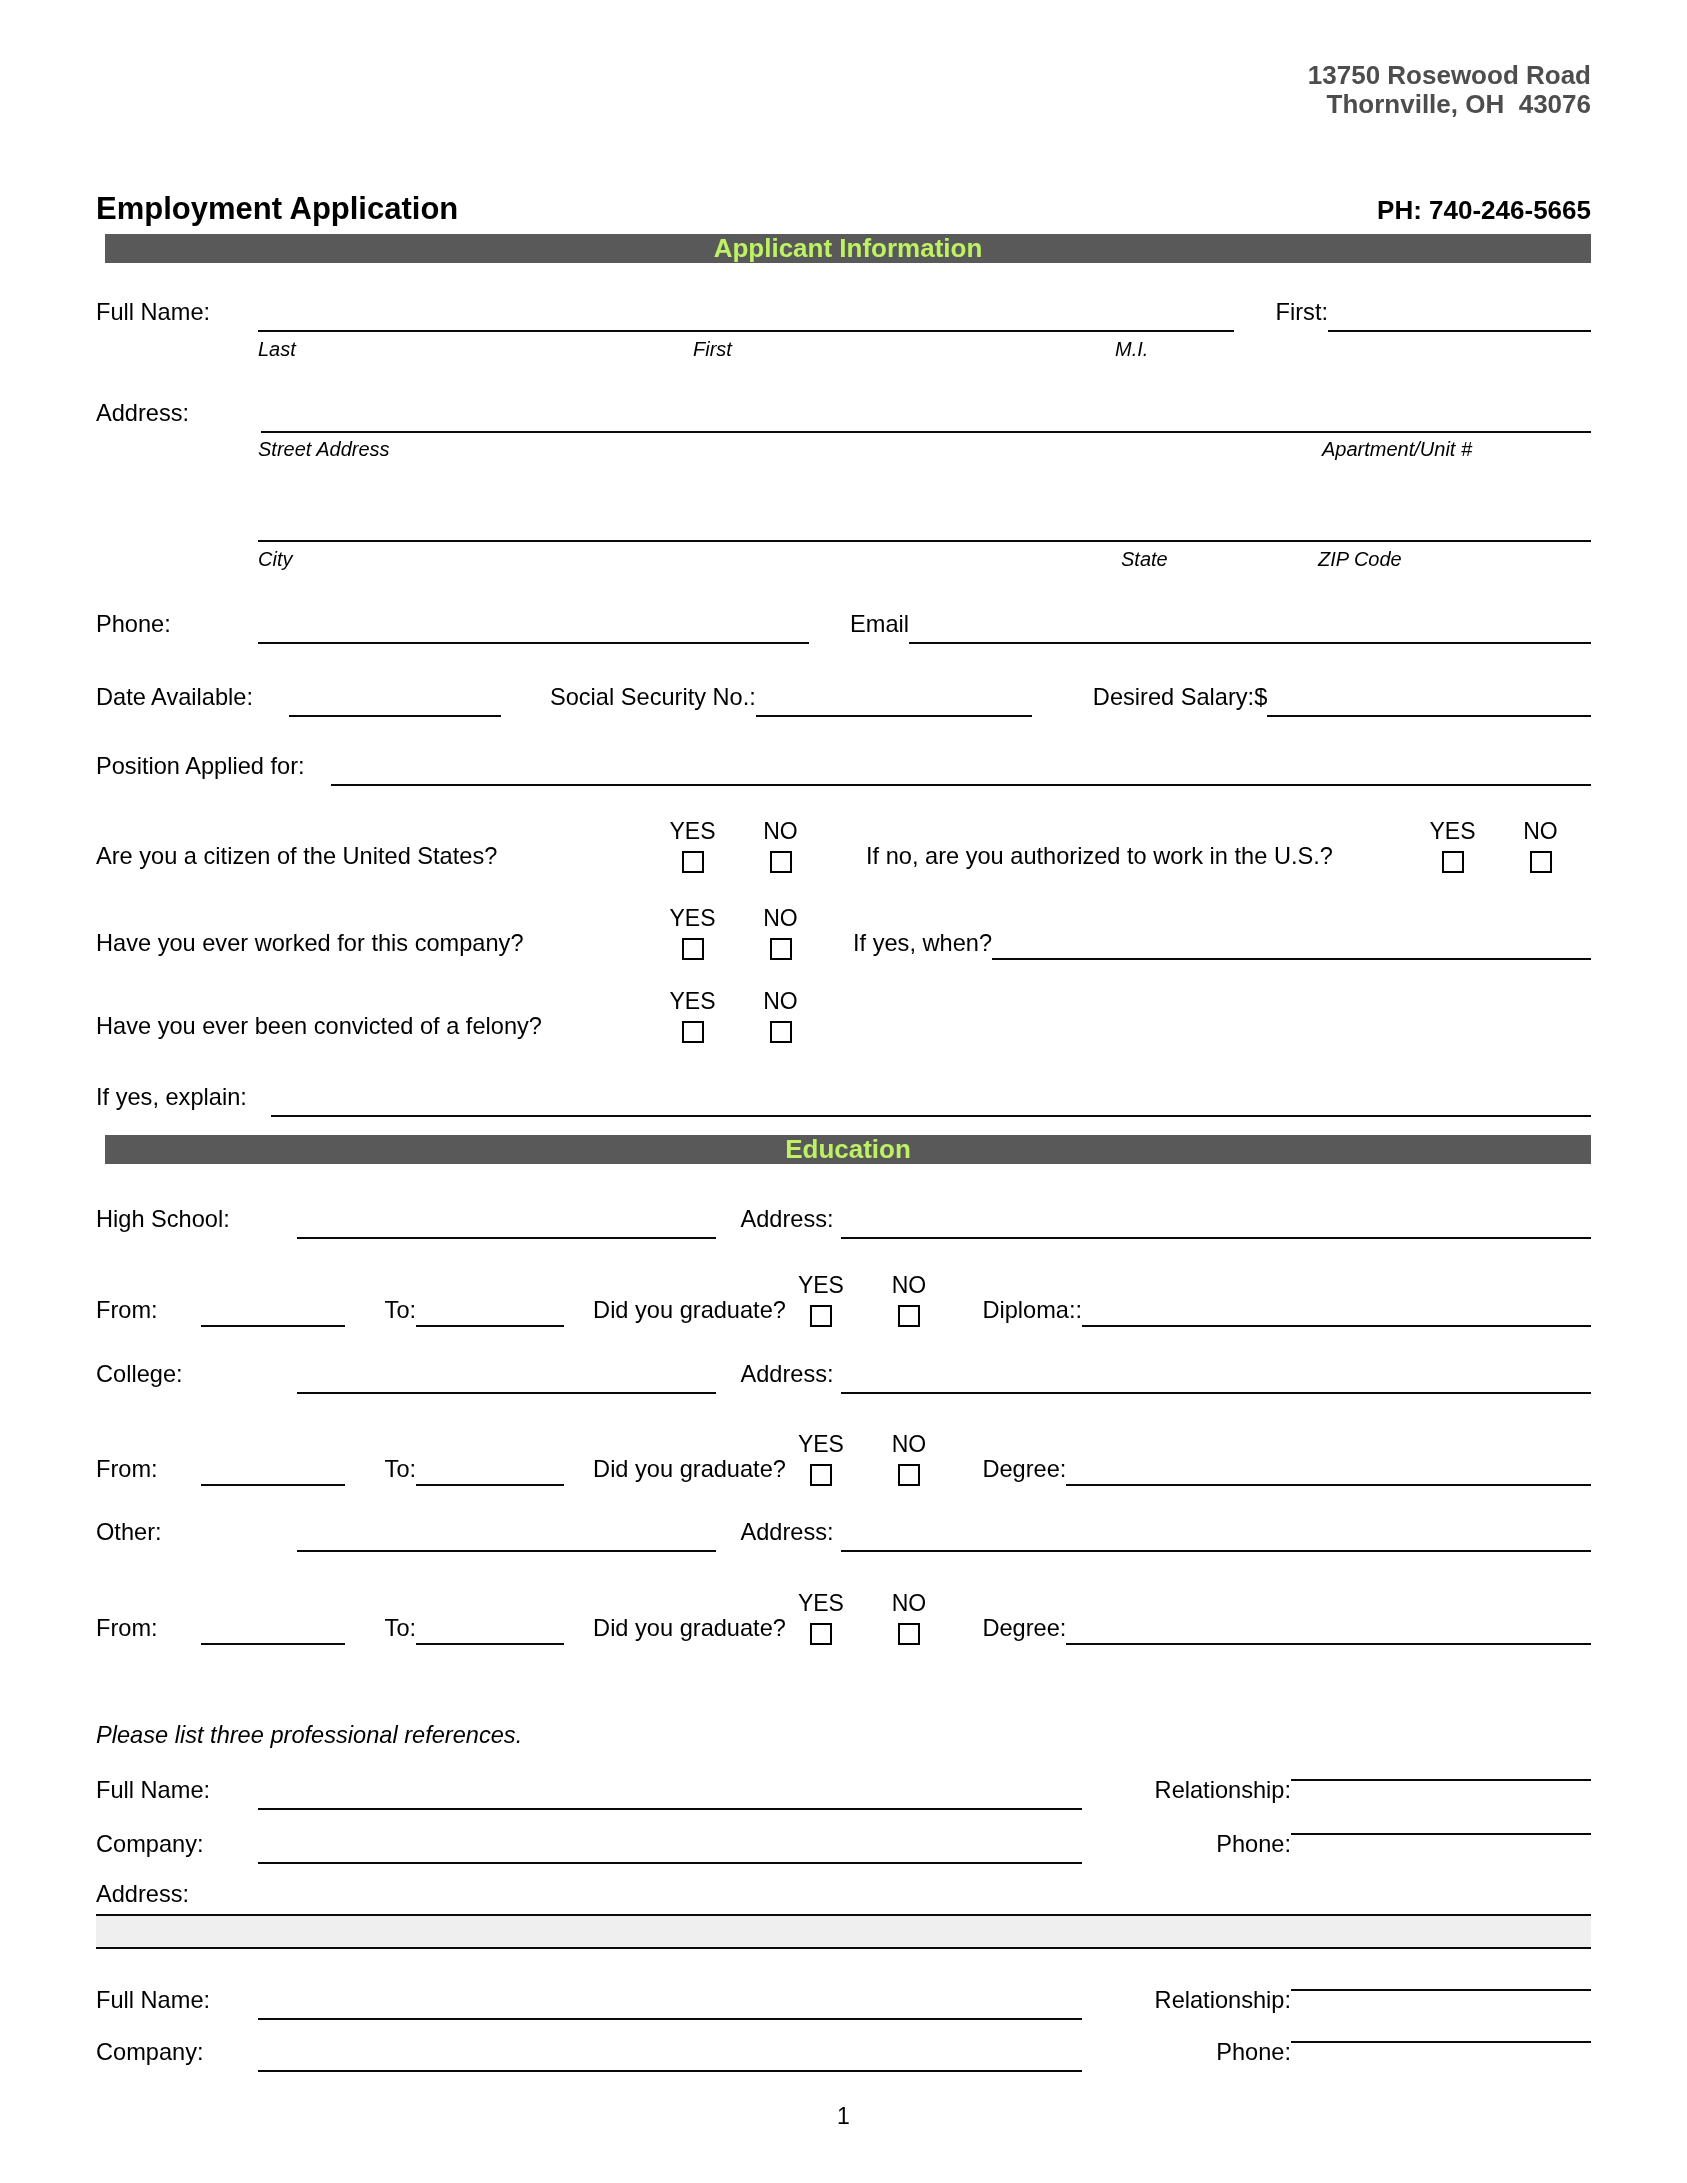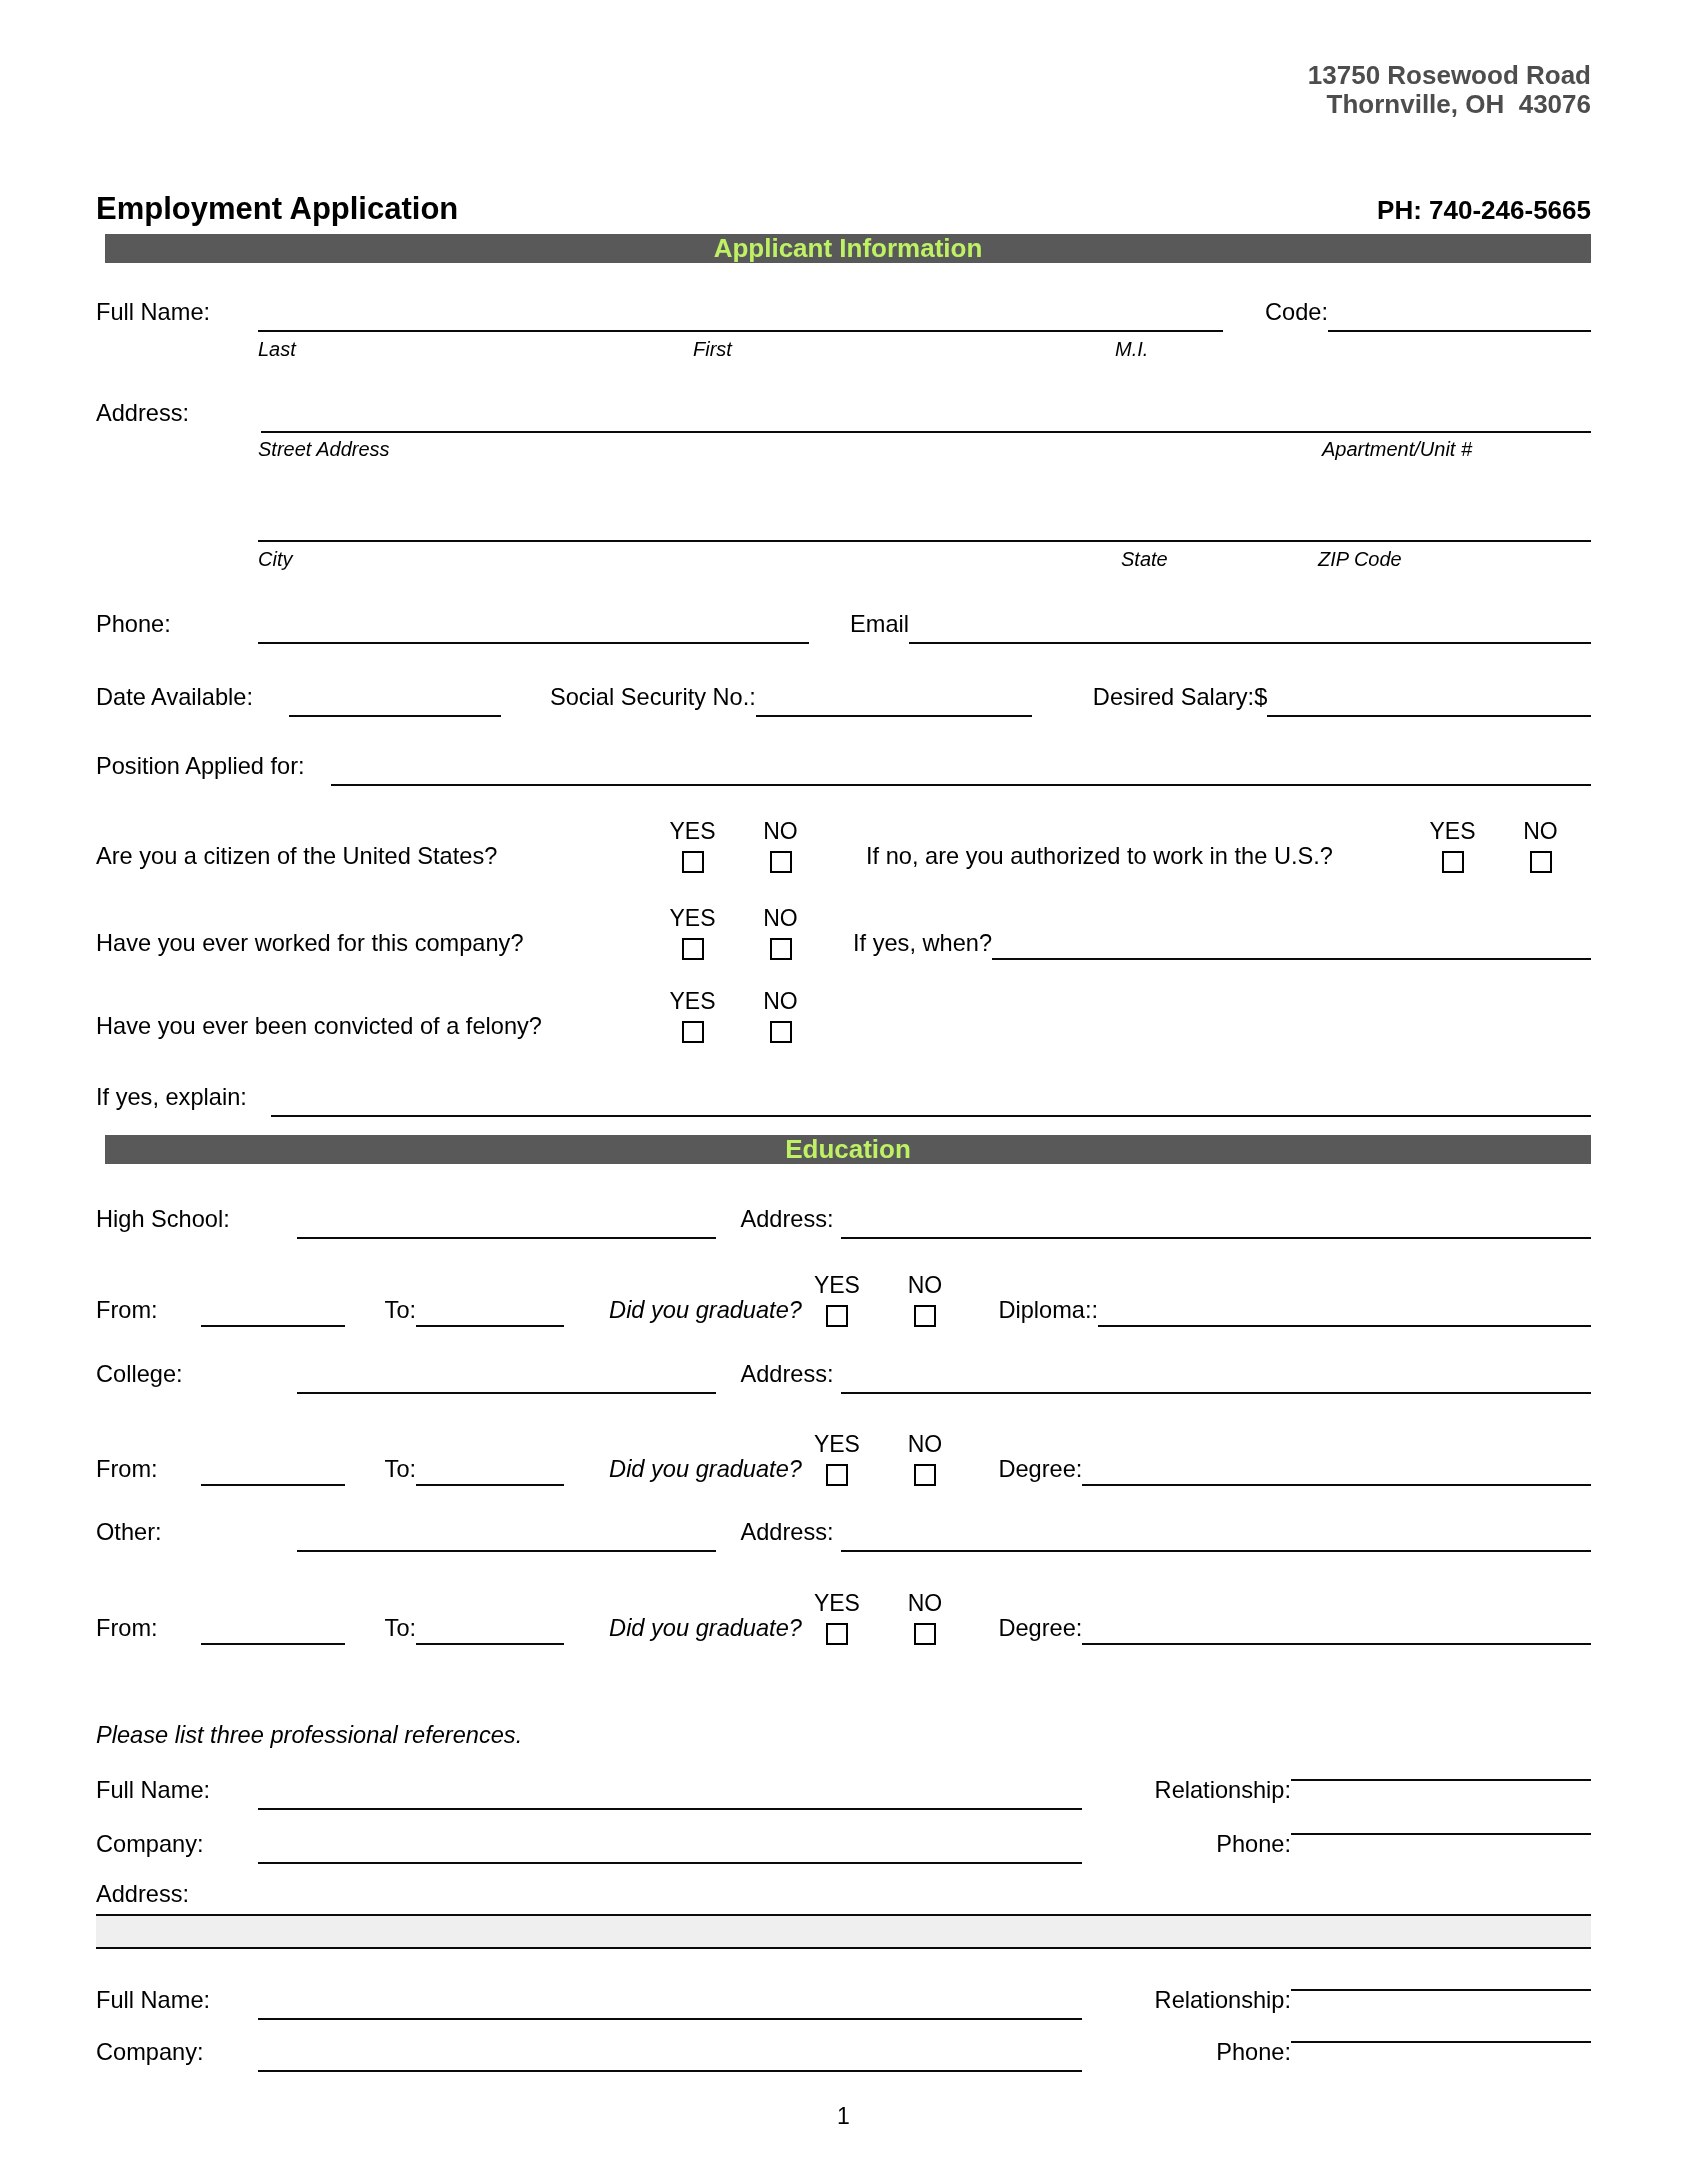--- a/index.html
+++ b/index.html
@@ -31,21 +31,21 @@
   .yn-col { display:flex; flex-direction:column; align-items:center; width:49px; }
   .yn-lbl { font-size:23px; line-height:1; margin-bottom:7.9px; }
   .cb { width:22px; height:22px; border:2.6px solid #000; box-sizing:border-box; background:#fff; }
   
   .lw185 { flex:0 0 162px; } .lw189 { flex:0 0 165px; } .lw230 { flex:0 0 201px; }
   .qb { flex:0 0 572px; }
   .w165 { width:144px; } .w170 { width:148px; } .w243 { width:212px; } .w301 { width:263px; }
   .w316 { width:276px; } .w343 { width:300px; } .w480 { width:419px; } .w631 { width:551px; } .w943 { width:824px; }
   .ml8 { margin-left:7px; } .ml12 { margin-left:10.5px; } .ml28 { margin-left:24.5px; } .ml30 { margin-left:26px; }
   .ml41 { margin-left:36px; } .ml46 { margin-left:40px; } .ml47 { margin-left:41px; } .ml48 { margin-left:42px; }
-  .ml49 { margin-left:43px; } .ml52 { margin-left:45px;font-style:italic; } .ml56 { margin-left:49px; } .ml59 { margin-left:48px; }
+  .ml49 { margin-left:43px; } .ml52 { margin-left:29px; } .ml56 { margin-left:49px; } .ml59 { margin-left:48px; }
   .ml70 { margin-left:61px; } .ml185 { margin-left:162px; }
   .mlauto { margin-left:auto; margin-right:26px; }
   .right-group { margin-left:auto; display:flex; align-items:flex-start; }
   
   .intro { position:absolute; left:96px; top:1722px; font-size:23.6px; font-style:italic; }
   .addr-field { position:absolute; left:96px; right:96px; top:1883px; }
   .addr-lbl { display:block; font-size:23.6px; line-height:1; height:26px; padding-bottom:5.2px; border-bottom:2.6px solid #0a0a0a; }
   .addr-band { height:31px; background:#efefef; border-bottom:2.6px solid #0a0a0a; }
   .pagenum { position:absolute; left:0; right:0; top:2103px; text-align:center; font-size:23px; }
 </style>
@@ -59,21 +59,21 @@
     <div class="company-addr">Thornville, OH  43076</div>
   </div>
   <div class="form-title">Employment Application</div>
   <div class="ph">PH: 740-246-5665</div>
 
   <div class="banner" style="top:234px">Applicant Information</div>
 
   <div class="row" style="top:295px">
     <span class="lbl lw185">Full Name:</span>
     <div class="ln flex1"></div>
-    <span class="lbl ml48">Code:</span>
+    <span class="lbl ml48">First:</span>
     <div class="ln w301"></div>
   </div>
   <div class="subrow" style="top:339px">
     <span class="sub" style="left:162px">Last</span>
     <span class="sub" style="left:597px">First</span>
     <span class="sub" style="left:1019px">M.I.</span>
   </div>
 
   <div class="row" style="top:396px">
     <span class="lbl lw189">Address:</span>

